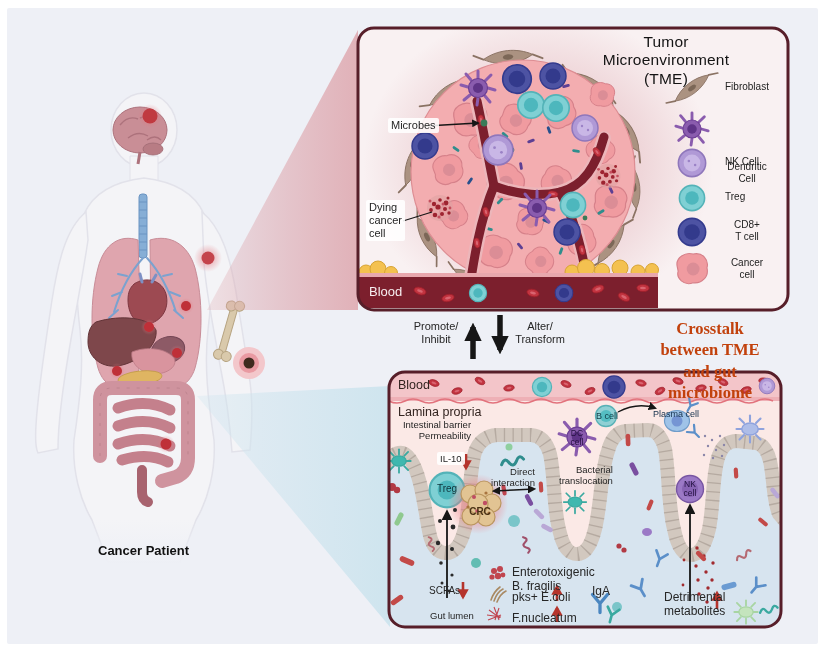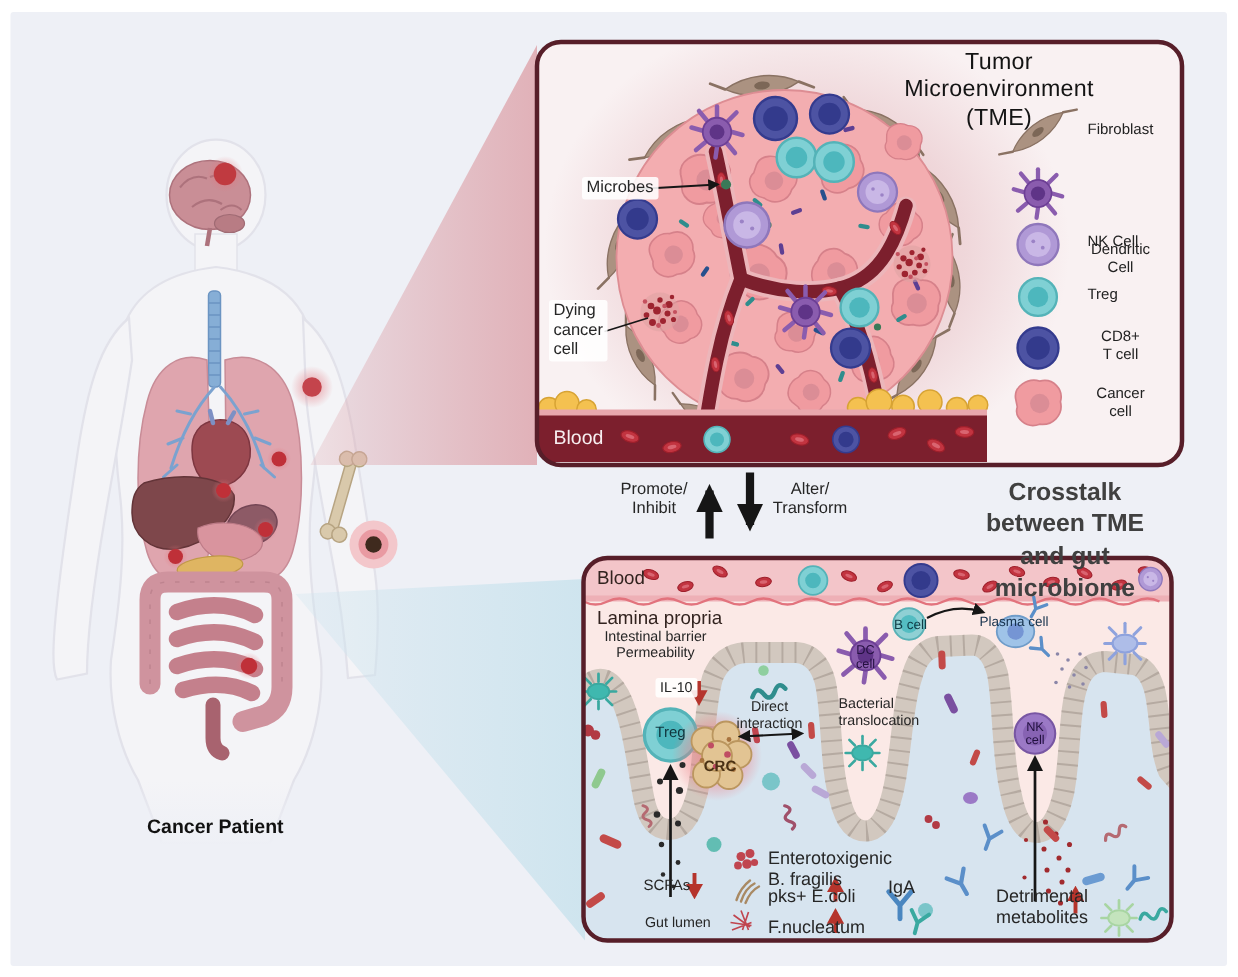--- a/index.html
+++ b/index.html
@@ -4,26 +4,26 @@
 <style>
   html,body{margin:0;padding:0;background:#ffffff;}
   .stage{position:relative;width:825px;height:651px;overflow:hidden;background:#ffffff;
          font-family:"Liberation Sans",sans-serif;}
   svg{position:absolute;left:0;top:0;}
   .t{position:absolute;color:#262626;white-space:pre-line;line-height:1.18;
      font-family:"Liberation Sans",sans-serif;}
   .c{transform:translateX(-50%);text-align:center;}
   .chip{background:rgba(255,255,255,.88);padding:1px 3px;border-radius:2px;}
   .title{font-size:15.5px;color:#141414;letter-spacing:.2px;}
-  .big{font-weight:bold;font-size:16.5px;color:#404040;line-height:1.3;}
+  .big{font-weight:bold;font-size:16.5px;color:#c2410c;line-height:1.3;font-family:Liberation Serif, serif;}
   .patient{font-weight:bold;font-size:13px;color:#111;}
   .s11{font-size:11px;}
   .s12{font-size:12.5px;color:#32231f;}
   .s10{font-size:10px;}
-  .s9{font-size:9.5px;}
+  .s9{font-size:9.5px;text-align:right;}
   .s8{font-size:12px;}
   .leg{font-size:10px;color:#222;}
   .white{color:#f7eef0;font-size:13px;}
   .cell-lb{font-weight:bold;}
 </style>
 </head>
 <body>
 
 <div class="stage">
 <svg width="825" height="651" viewBox="0 0 825 651">

